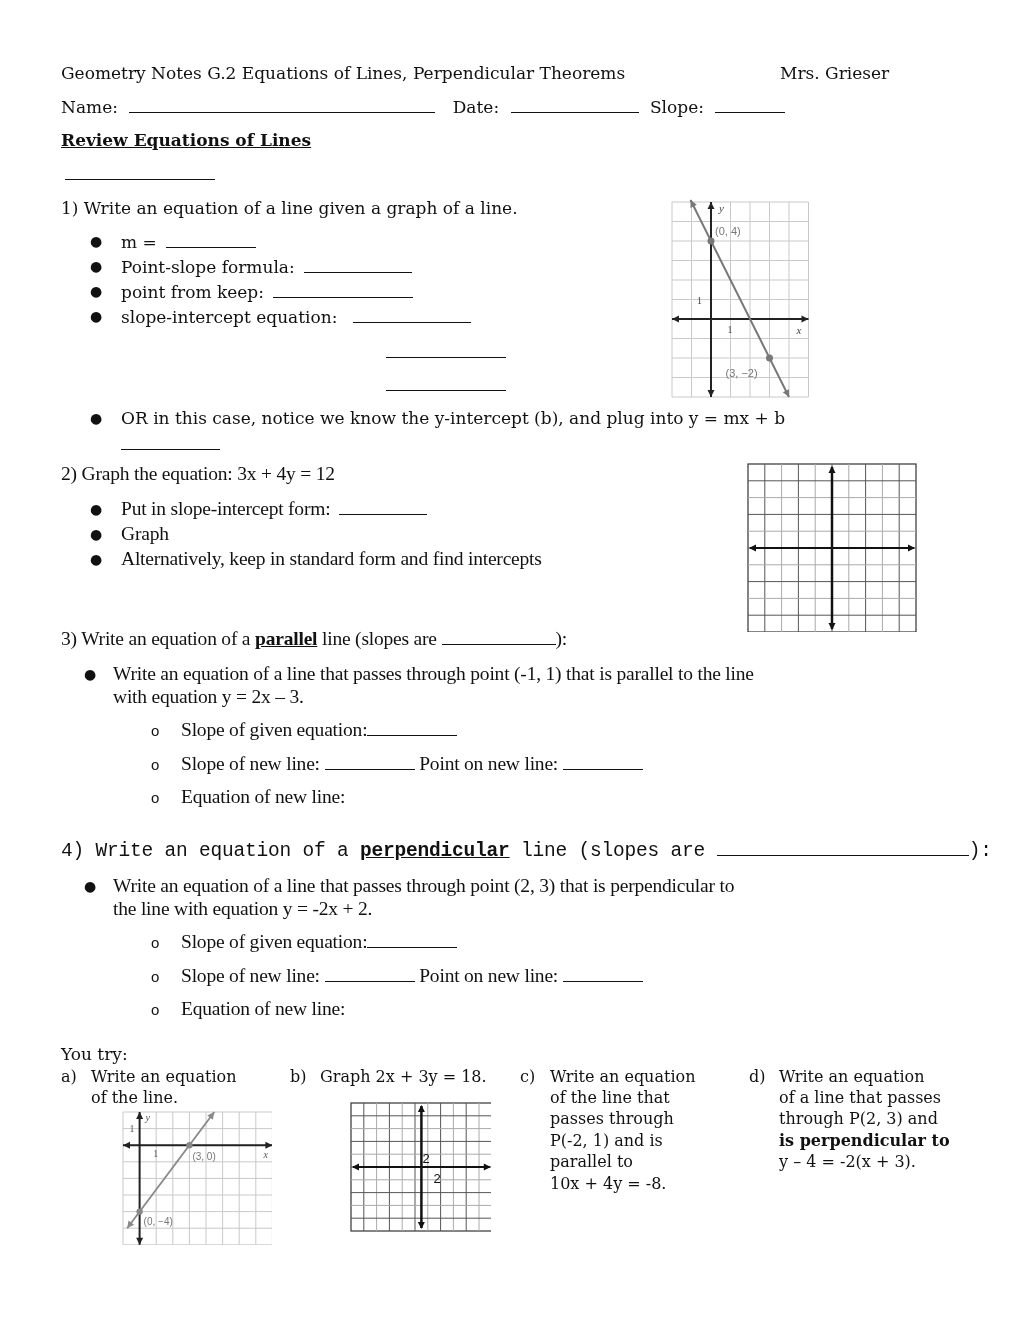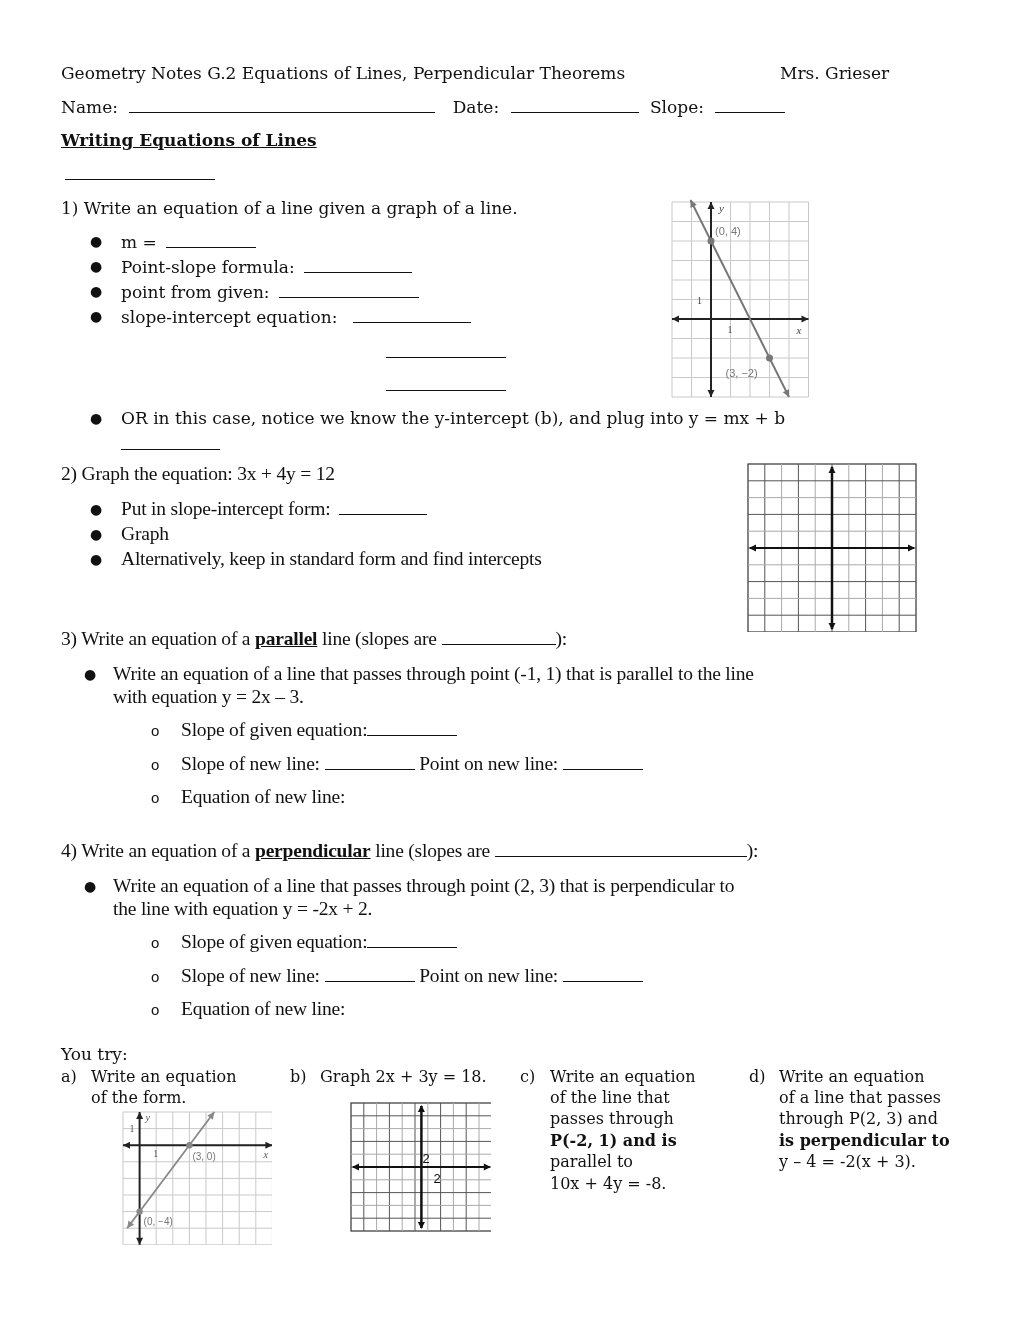--- a/index.html
+++ b/index.html
@@ -23,41 +23,41 @@
 
 <div class="t" style="left:61px;top:96px;">
   <span>Name:</span>
   <span class="blank" style="width:306px;margin-left:6px;"></span>
   <span style="margin-left:12px;">Date:</span>
   <span class="blank" style="width:128px;margin-left:6px;"></span>
   <span style="margin-left:6px;">Slope:</span>
   <span class="blank" style="width:70px;margin-left:6px;"></span>
 </div>
 
-<div class="t b" style="left:61px;top:129px;">Writing Equations of Lines</div>
+<div class="t b" style="left:61px;top:129px;">Review Equations of Lines</div>
 
 <div class="t" style="left:61px;top:163px;">
   <span class="blank" style="width:150px;margin-left:4px;"></span>
 </div>
 
 <div class="t" style="left:61px;top:197px;">1) Write an equation of a line given a graph of a line.</div>
 
 <div class="bullet" style="left:90px;top:233px;">●</div>
 <div class="t" style="left:121px;top:231px;">
   <span>m =</span>
   <span class="blank" style="width:90px;margin-left:4px;"></span>
 </div>
 <div class="bullet" style="left:90px;top:258px;">●</div>
 <div class="t" style="left:121px;top:256px;">
   <span>Point-slope formula:</span>
   <span class="blank" style="width:108px;margin-left:4px;"></span>
 </div>
 <div class="bullet" style="left:90px;top:283px;">●</div>
 <div class="t" style="left:121px;top:281px;">
-  <span>point from given:</span>
+  <span>point from keep:</span>
   <span class="blank" style="width:140px;margin-left:4px;"></span>
 </div>
 <div class="bullet" style="left:90px;top:308px;">●</div>
 <div class="t" style="left:121px;top:306px;">
   <span>slope-intercept equation:</span>
   <span class="blank" style="width:118px;margin-left:10px;"></span>
 </div>
 <span class="blank" style="position:absolute;left:386px;top:342px;width:120px;"></span>
 <span class="blank" style="position:absolute;left:386px;top:375px;width:120px;"></span>
 
@@ -158,21 +158,21 @@
 <div class="hollow" style="left:151px;top:756px;">o</div>
 <div class="t cond" style="left:181px;top:753px;">
   <span>Slope of new line:</span>
   <span class="blank" style="width:90px;"></span>
   <span>Point on new line:</span>
   <span class="blank" style="width:80px;"></span>
 </div>
 <div class="hollow" style="left:151px;top:789px;">o</div>
 <div class="t cond" style="left:181px;top:786px;">Equation of new line:</div>
 
-<div class="t cond" style="left:61px;top:840px;">
+<div class="t cond" style="left:61px;top:840px;font-family:Liberation Mono, monospace;">
   <span>4) Write an equation of a </span><span class="b">perpendicular</span><span> line (slopes are</span>
   <span class="blank" style="width:252px;"></span><span>):</span>
 </div>
 <div class="bullet" style="left:84px;top:878px;">●</div>
 <div class="t cond" style="left:113px;top:875px;">Write an equation of a line that passes through point (2, 3) that is perpendicular to</div>
 <div class="t cond" style="left:113px;top:898px;">the line with equation y = -2x + 2.</div>
 
 <div class="hollow" style="left:151px;top:934px;">o</div>
 <div class="t cond" style="left:181px;top:931px;">
   <span>Slope of given equation:</span><span class="blank" style="width:90px;"></span>
@@ -184,21 +184,21 @@
   <span>Point on new line:</span>
   <span class="blank" style="width:80px;"></span>
 </div>
 <div class="hollow" style="left:151px;top:1001px;">o</div>
 <div class="t cond" style="left:181px;top:998px;">Equation of new line:</div>
 
 <div class="t" style="left:61px;top:1043px;">You try:</div>
 
 <div class="t sm" style="left:61px;top:1066px;">a)</div>
 <div class="t sm" style="left:91px;top:1066px;">Write an equation</div>
-<div class="t sm" style="left:91px;top:1087px;">of the form.</div>
+<div class="t sm" style="left:91px;top:1087px;">of the line.</div>
 <svg id="ga" style="left:120px;top:1109px;" width="152" height="136">
     <line x1="3" y1="3" x2="3" y2="135.8" stroke="#c9c9c9" stroke-width="1"></line>
     <line x1="19.6" y1="3" x2="19.6" y2="135.8" stroke="#c9c9c9" stroke-width="1"></line>
     <line x1="36.2" y1="3" x2="36.2" y2="135.8" stroke="#c9c9c9" stroke-width="1"></line>
     <line x1="52.800000000000004" y1="3" x2="52.800000000000004" y2="135.8" stroke="#c9c9c9" stroke-width="1"></line>
     <line x1="69.4" y1="3" x2="69.4" y2="135.8" stroke="#c9c9c9" stroke-width="1"></line>
     <line x1="86" y1="3" x2="86" y2="135.8" stroke="#c9c9c9" stroke-width="1"></line>
     <line x1="102.60000000000001" y1="3" x2="102.60000000000001" y2="135.8" stroke="#c9c9c9" stroke-width="1"></line>
     <line x1="119.20000000000002" y1="3" x2="119.20000000000002" y2="135.8" stroke="#c9c9c9" stroke-width="1"></line>
     <line x1="135.8" y1="3" x2="135.8" y2="135.8" stroke="#c9c9c9" stroke-width="1"></line>
@@ -261,21 +261,21 @@
     <polygon points="72.4,4 75.9,11 68.9,11" fill="#111"></polygon>
     <polygon points="72.4,128 68.9,121 75.9,121" fill="#111"></polygon>
     <text x="73.4" y="62" font-size="13" fill="#111" font-family="Liberation Sans, sans-serif">2</text>
     <text x="84.4" y="82" font-size="13" fill="#111" font-family="Liberation Sans, sans-serif">2</text>
   </svg>
 
 <div class="t sm" style="left:520px;top:1066px;">c)</div>
 <div class="t sm" style="left:550px;top:1066px;">Write an equation</div>
 <div class="t sm" style="left:550px;top:1087px;">of the line that</div>
 <div class="t sm" style="left:550px;top:1108px;">passes through</div>
-<div class="t sm" style="left:550px;top:1130px;font-weight:bold;">P(-2, 1)  and is</div>
+<div class="t sm" style="left:550px;top:1130px;">P(-2, 1)  and is</div>
 <div class="t sm" style="left:550px;top:1151px;">parallel to</div>
 <div class="t sm" style="left:550px;top:1173px;">10x + 4y = -8.</div>
 
 <div class="t sm" style="left:749px;top:1066px;">d)</div>
 <div class="t sm" style="left:779px;top:1066px;">Write an equation</div>
 <div class="t sm" style="left:779px;top:1087px;">of a line that passes</div>
 <div class="t sm" style="left:779px;top:1108px;">through P(2, 3) and</div>
 <div class="t sm" style="left:779px;top:1130px;font-weight:bold;">is perpendicular to</div>
 <div class="t sm" style="left:779px;top:1151px;">y – 4 = -2(x + 3).</div>
 

